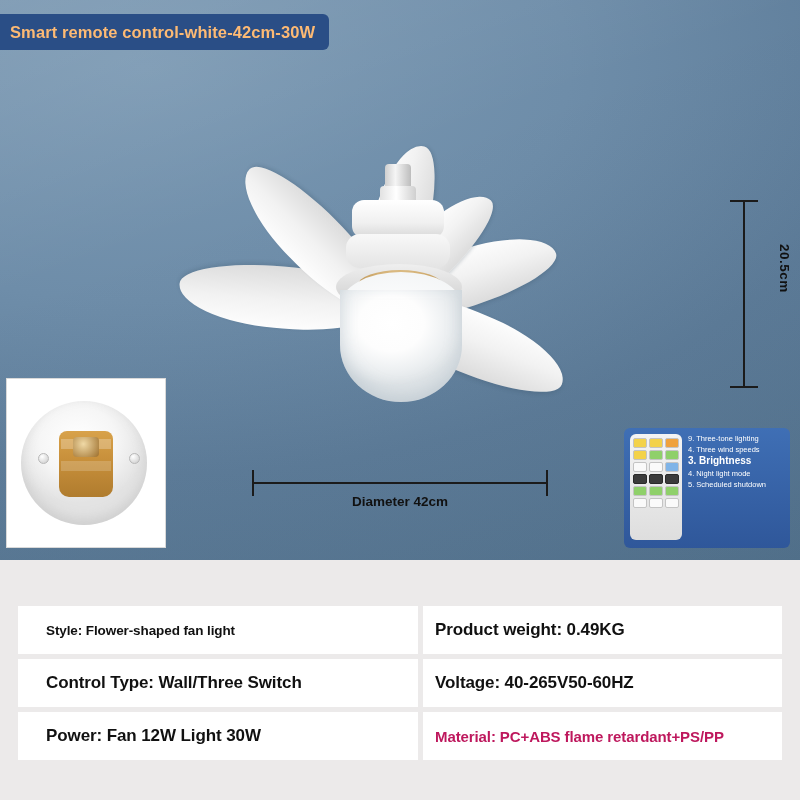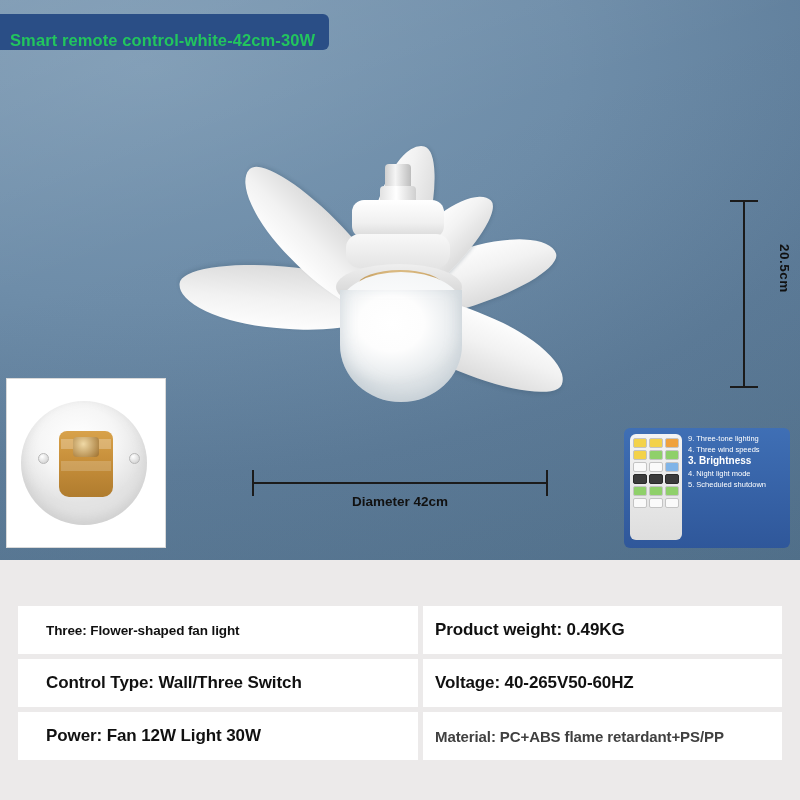--- a/index.html
+++ b/index.html
@@ -33,24 +33,24 @@
   .photo-shade {
     position: absolute; left:0; top:0; width:100%; height:100%;
     background: linear-gradient(160deg, rgba(255,255,255,0.10) 0%, rgba(255,255,255,0.0) 35%, rgba(20,40,60,0.10) 100%);
   }
 
   
   .title-tag {
     position: absolute;
     left: 0; top: 14px;
     height: 36px;
-    display: flex; align-items: flex-end;
+    display: flex; align-items: center;
     padding: 0 14px 0 10px;
     background: #2a4e86;
-    color: #22c55e;
+    color: #fdba74;
     font-size: 16.5px;
     font-weight: bold;
     letter-spacing: .1px;
     border-top-right-radius: 6px;
     border-bottom-right-radius: 6px;
     white-space: nowrap;
     z-index: 20;
   }
 
   
@@ -309,21 +309,21 @@
   .spec-cell.left  { width: 400px; padding-left: 28px; }
   .spec-cell.right { flex: 1; padding-left: 12px; margin-left: 5px; }
   .spec-text {
     font-size: 15px;
     color: #111111;
     font-weight: bold;
     letter-spacing: -0.1px;
   }
   .spec-text.sm { font-size: 13.5px; font-weight: bold; }
   .spec-text.lg { font-size: 17px; }
-  .spec-text.faded { color: #404040; }
+  .spec-text.faded { color: #be185d; }
 </style>
 </head>
 <body>
 
 <div class="page">
 
   <div class="photo">
     <div class="photo-shade"></div>
 
     <div class="title-tag">
@@ -412,21 +412,21 @@
         </ol>
       </div>
     </div>
   </div>
 
   <div class="spec-wrap">
     <div class="spec-table">
 
       <div class="spec-row">
         <div class="spec-cell left">
-          <span class="spec-text sm">Three: Flower-shaped fan light</span>
+          <span class="spec-text sm">Style: Flower-shaped fan light</span>
         </div>
         <div class="spec-cell right">
           <span class="spec-text lg">Product weight: 0.49KG</span>
         </div>
       </div>
 
       <div class="spec-row">
         <div class="spec-cell left">
           <span class="spec-text lg">Control Type: Wall/Three Switch</span>
         </div>

